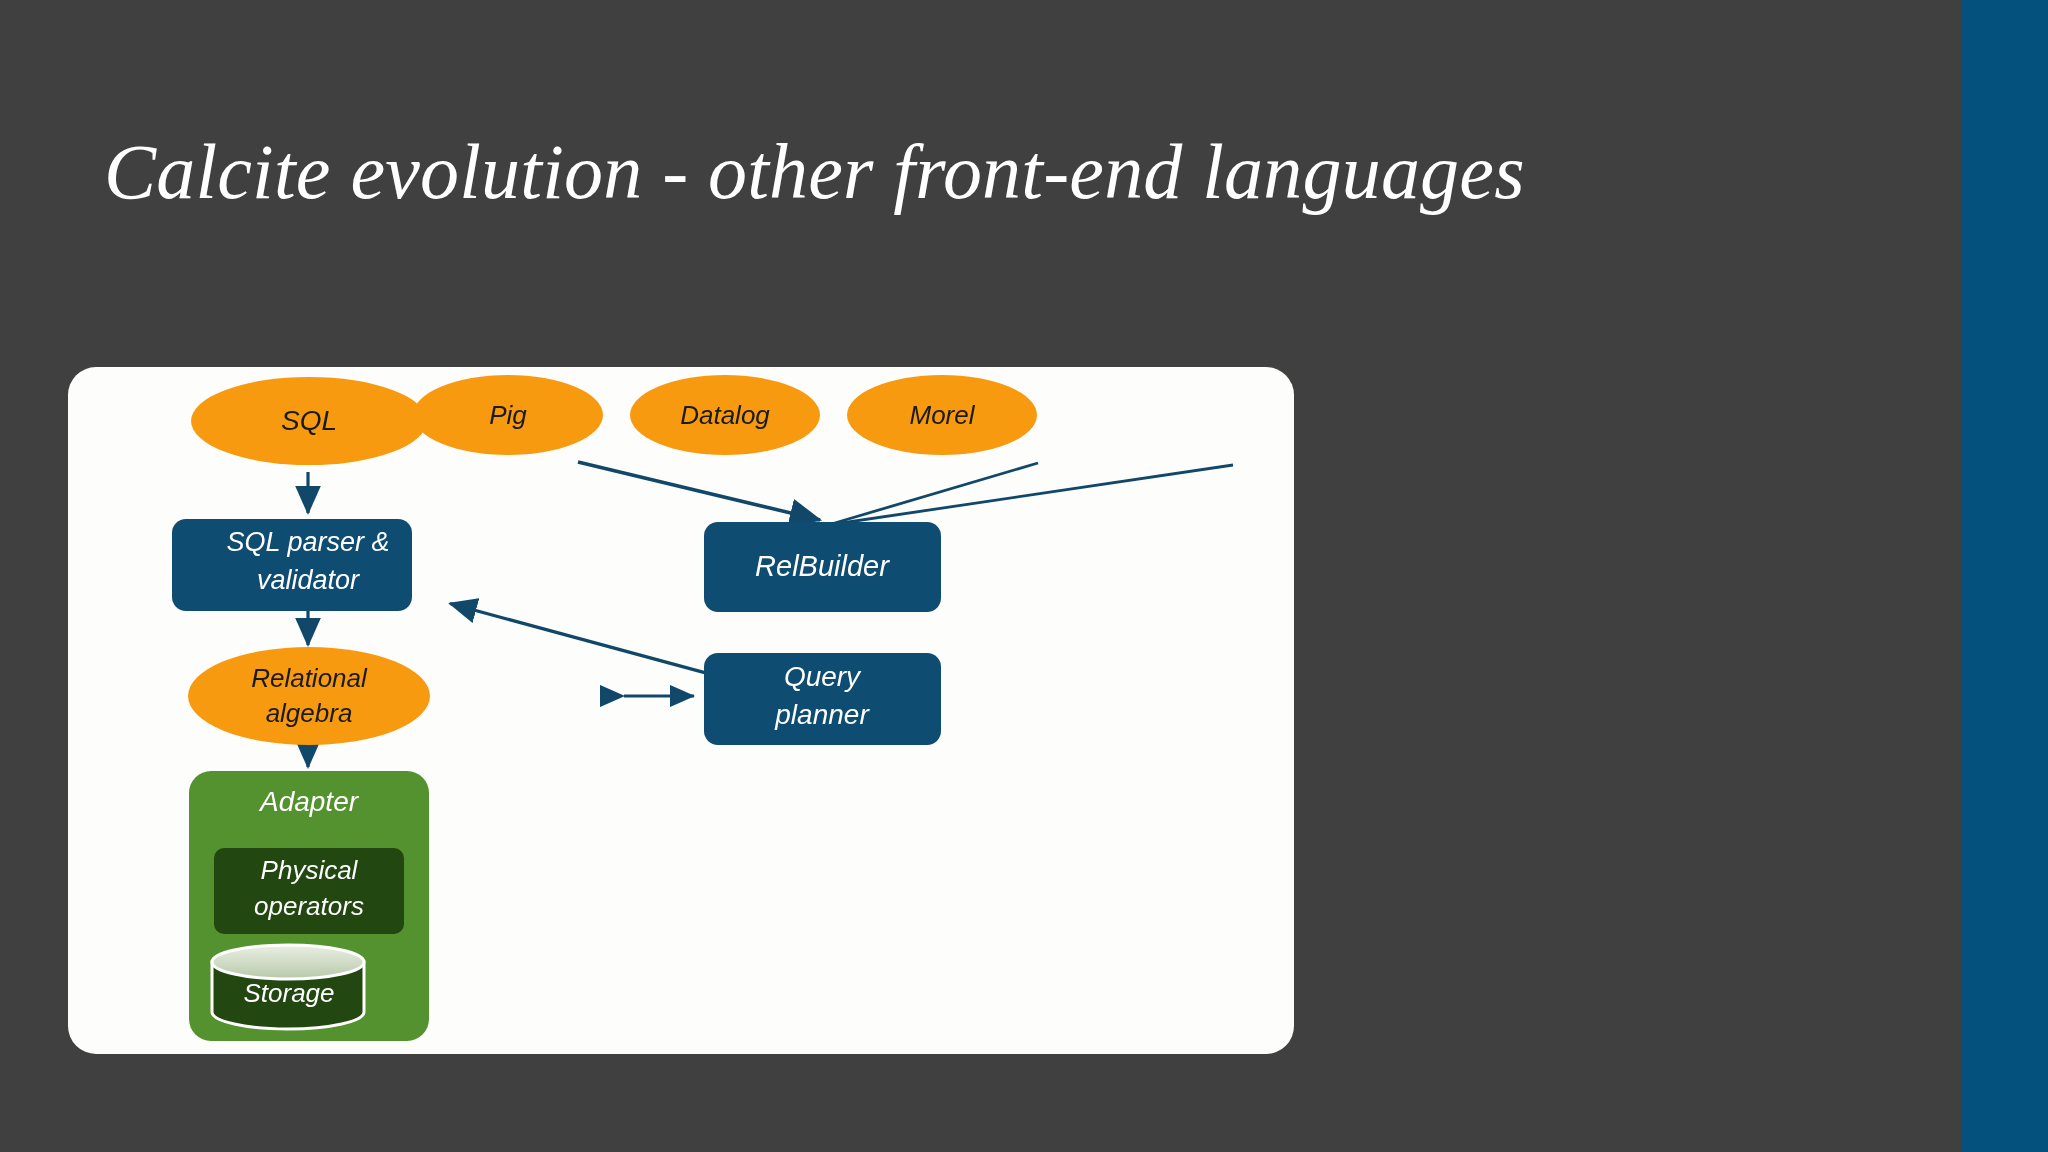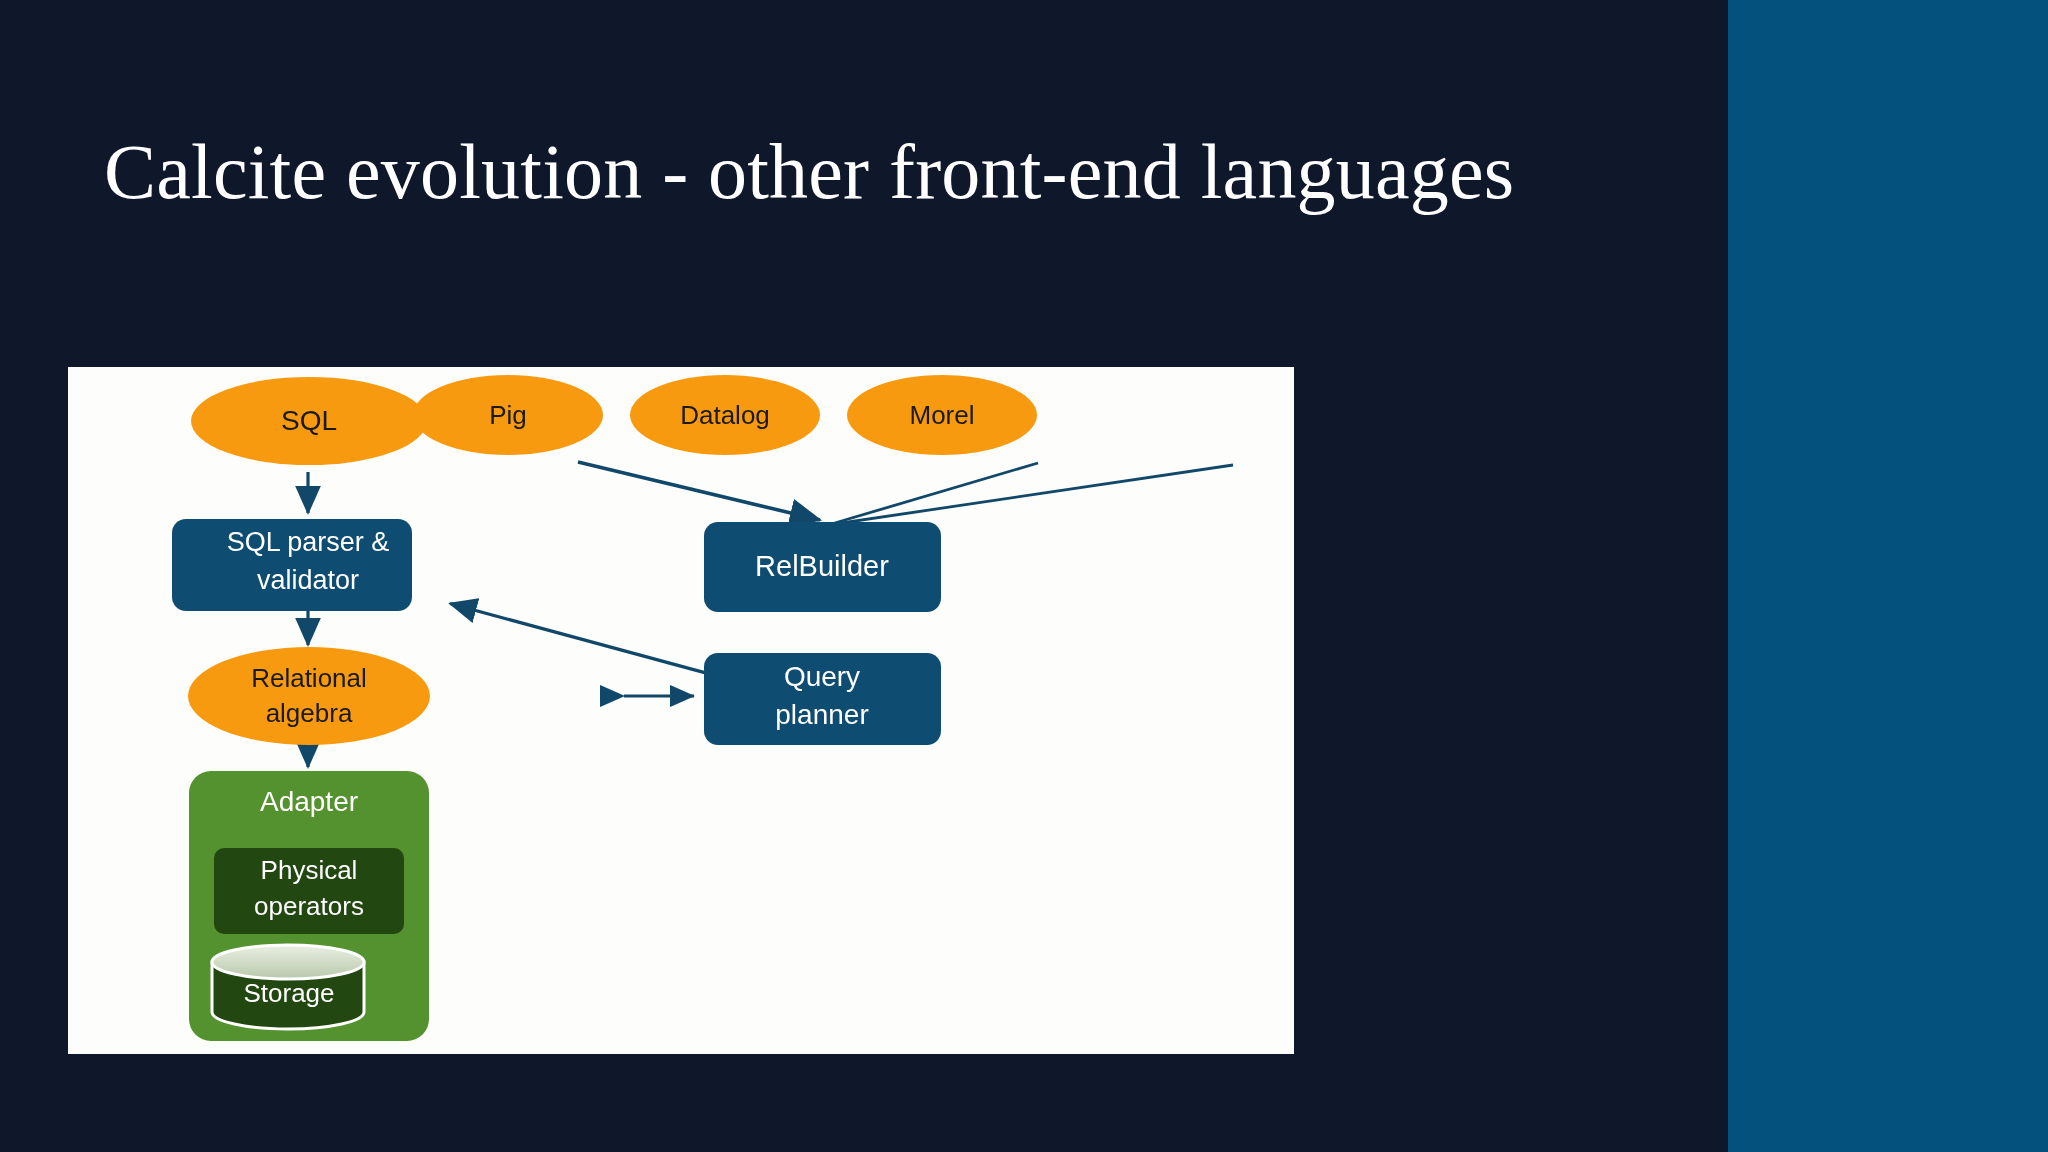--- a/index.html
+++ b/index.html
@@ -8,23 +8,24 @@
   }
   body {
     width: 2048px;
     height: 1152px;
     background: #04517e;
     font-family: "Liberation Sans", sans-serif;
     overflow: hidden;
   }
   .slide {
     position: relative;
-    width: 1728px;
+    width: 1961px;
     height: 1152px;
-    background: #0f172a;
+    background: #404040;
+    font-style: italic;
   }
   .slide-title {
     position: absolute;
     left: 104px;
     top: 124px;
     width: 1850px;
     font-family: "Liberation Serif", serif;
     font-size: 78px;
     line-height: 96px;
     font-weight: 400;
@@ -32,20 +33,21 @@
     letter-spacing: 0.2px;
     white-space: nowrap;
   }
   .diagram-panel {
     position: absolute;
     left: 68px;
     top: 367px;
     width: 1226px;
     height: 687px;
     background: #fdfdfb;
+    border-radius: 28px;
   }
   .diagram-svg {
     position: absolute;
     left: 0;
     top: 0;
     width: 1226px;
     height: 687px;
     display: block;
   }
   .node-label {

